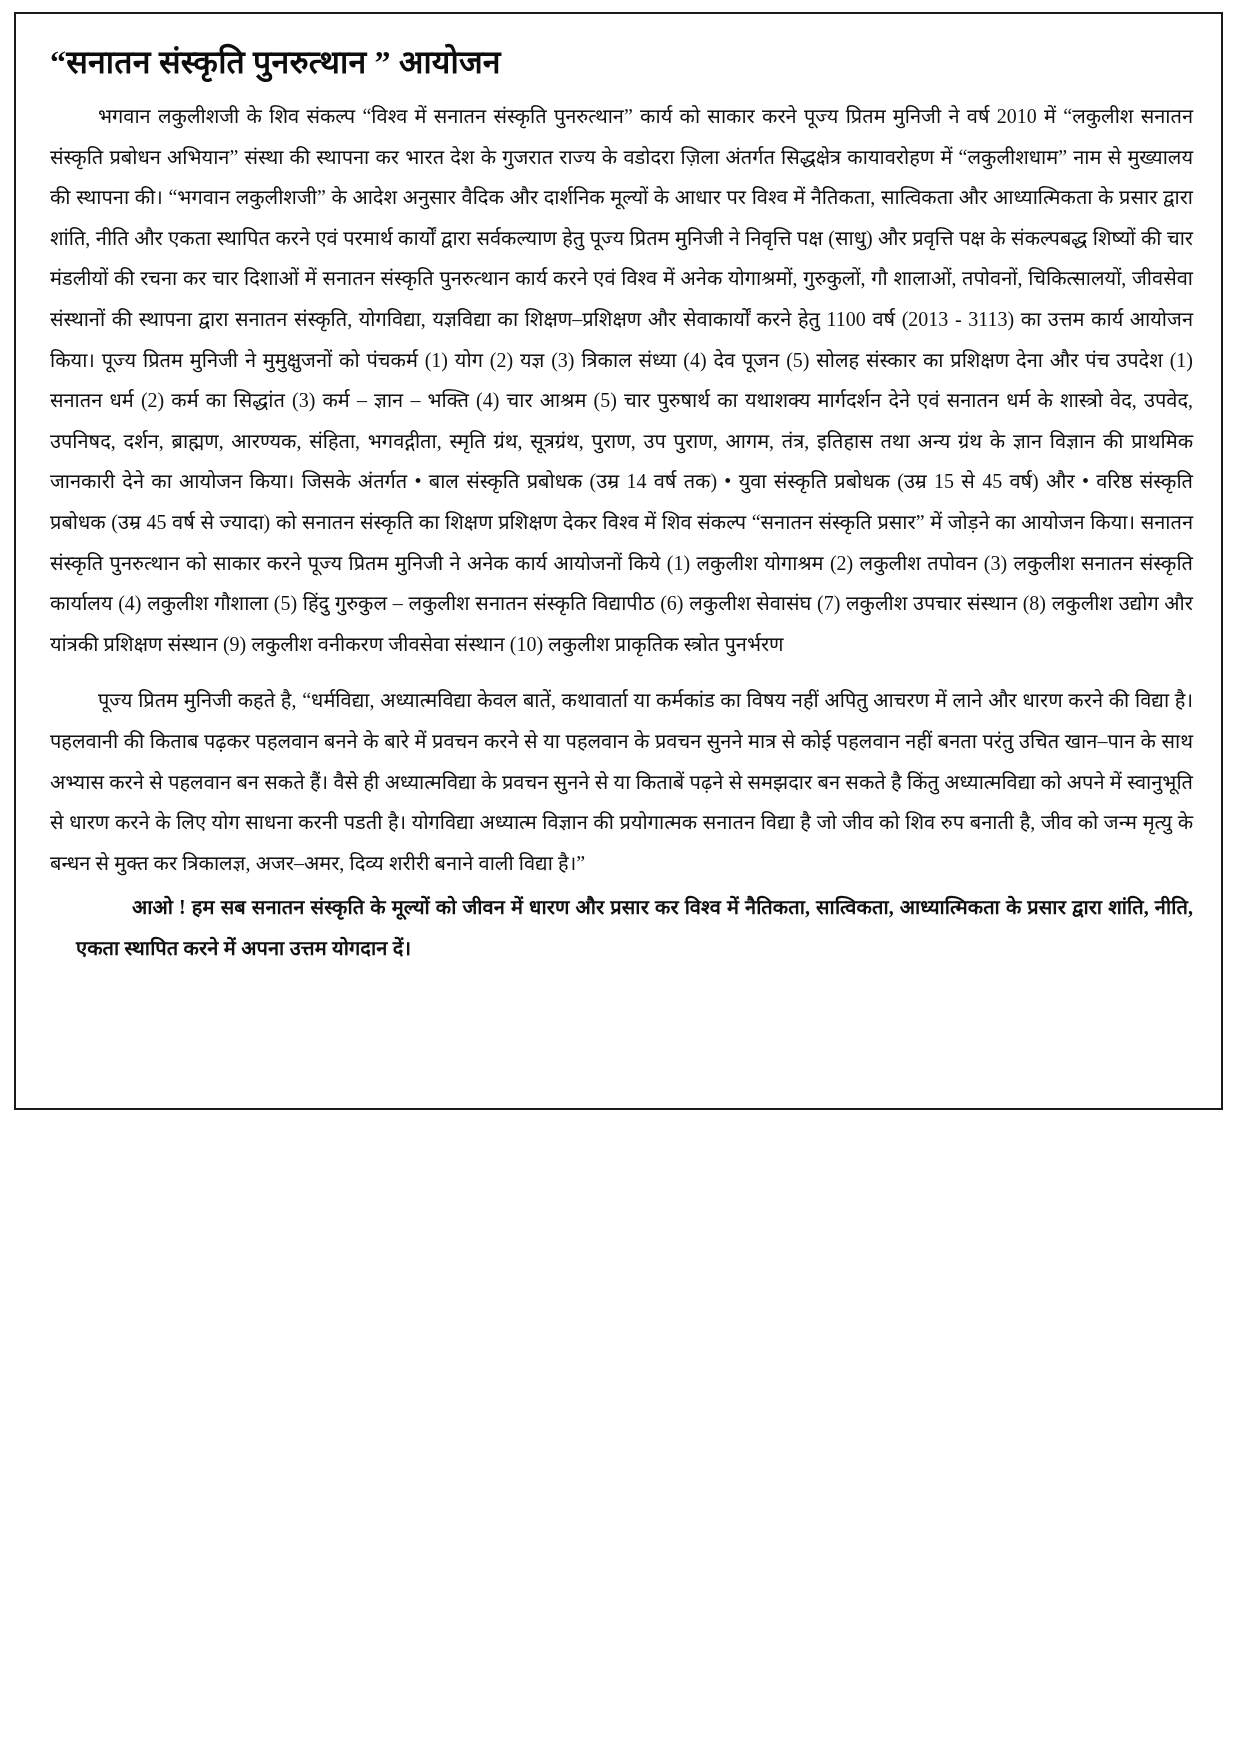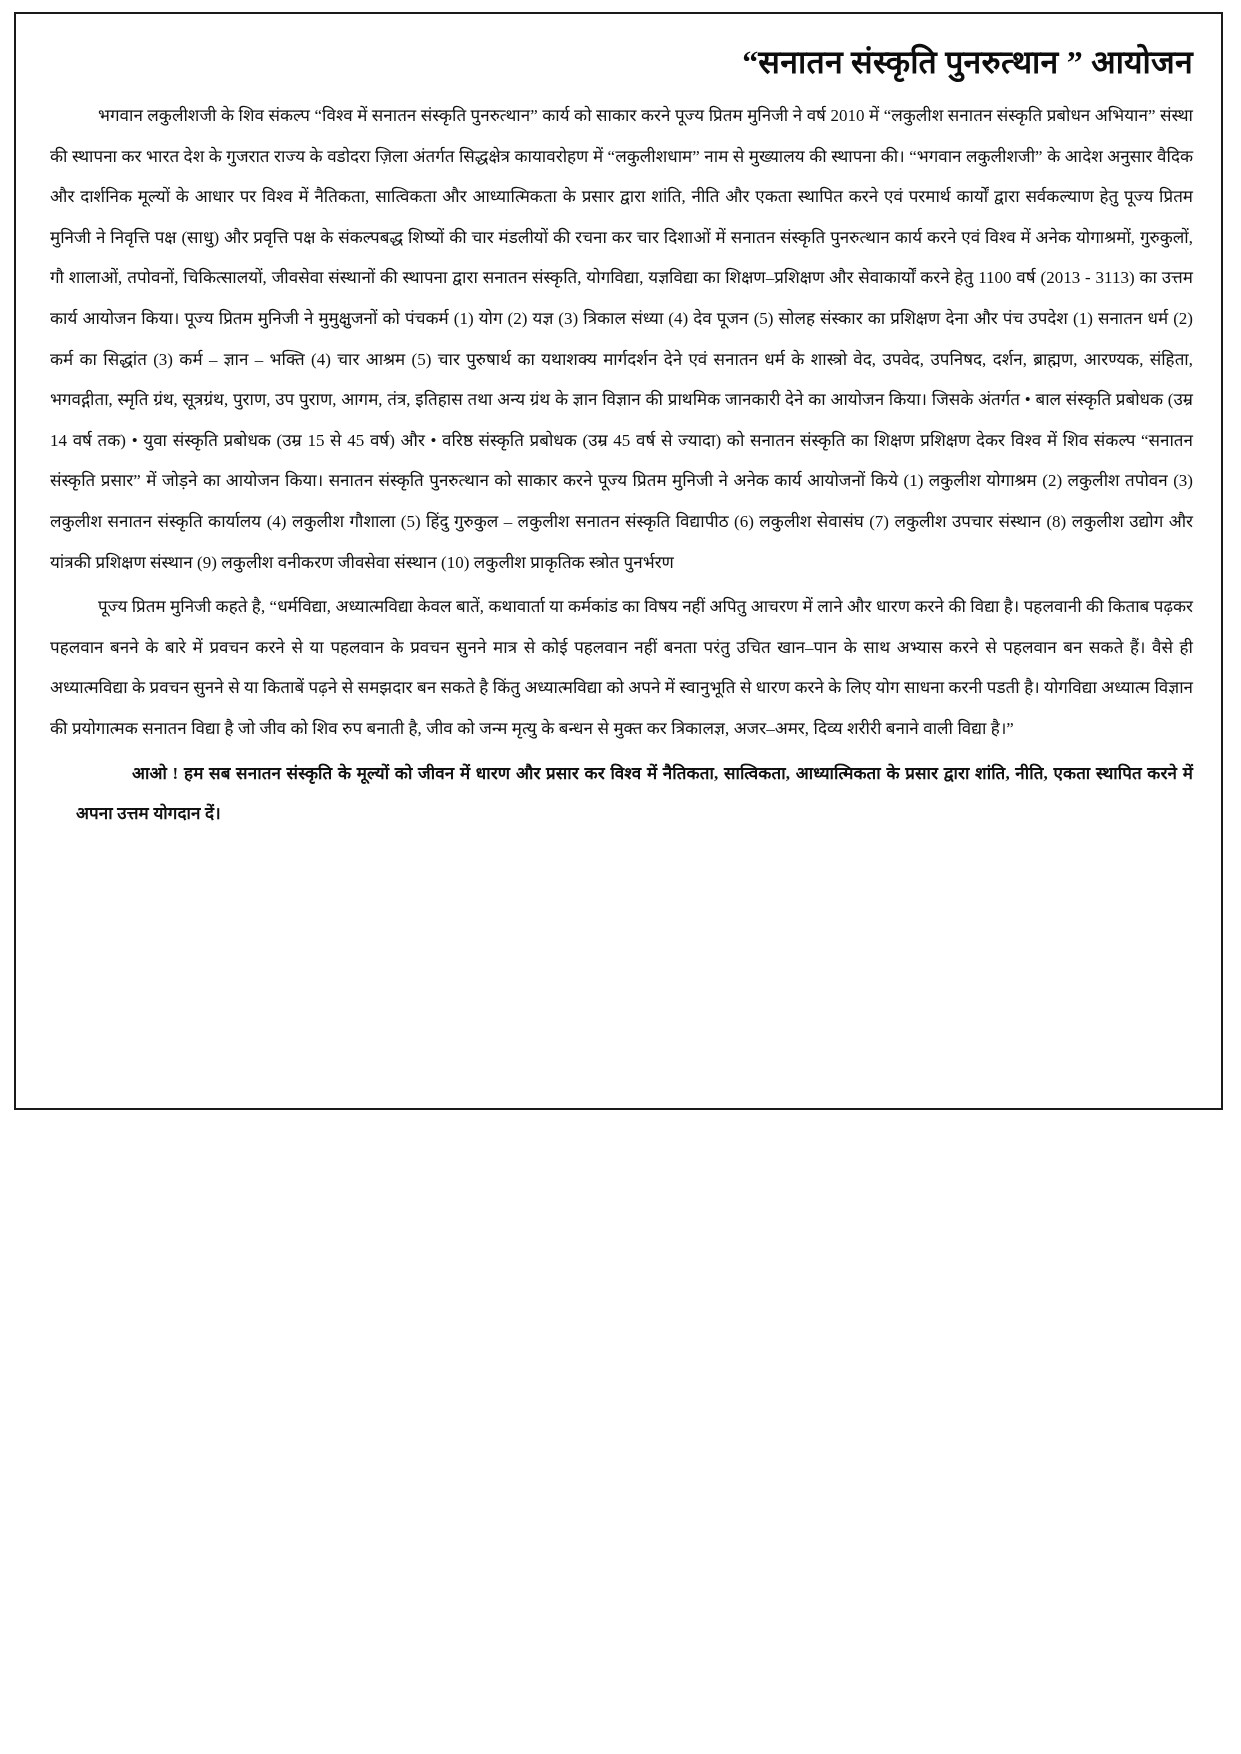--- a/index.html
+++ b/index.html
@@ -39,44 +39,44 @@
 
   .content {
     position: absolute;
     left: 34px;
     top: 22px;
     width: 1143px;
   }
 
   
   .doc-title {
-    text-align: right;
+    text-align: left;
     font-size: 32px;
     font-weight: bold;
     line-height: 1.25;
     letter-spacing: 0.2px;
     margin: 6px 0 14px 0;
     color: #0d0d0d;
   }
 
   
   .para {
-    font-size: 17px;
+    font-size: 20px;
     line-height: 40.6px;
     text-align: justify;
     text-justify: inter-word;
     margin: 0 0 0 0;
     color: #111111;
     word-spacing: 0.2px;
   }
   .para.indent {
     text-indent: 48px;
   }
   .para + .para {
-    margin-top: 4px;
+    margin-top: 16px;
   }
   .para.bold-close {
     font-weight: bold;
     text-indent: 56px;
     margin-top: 4px;
     letter-spacing: 0.1px;
   }
   .para.last-line-left {
     text-align-last: left;
     margin-left: 26px;

